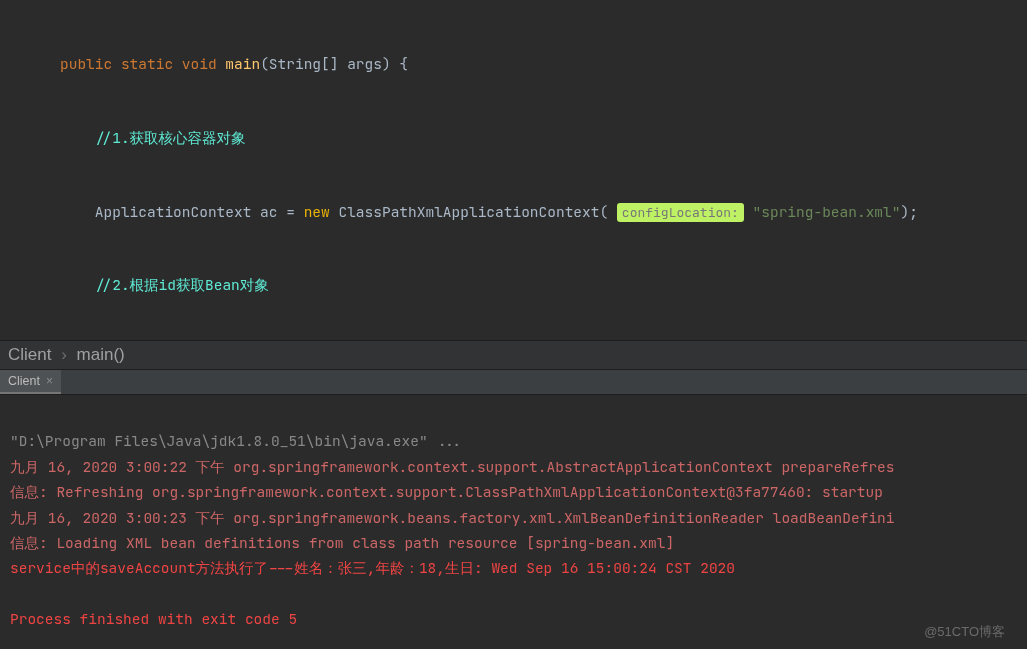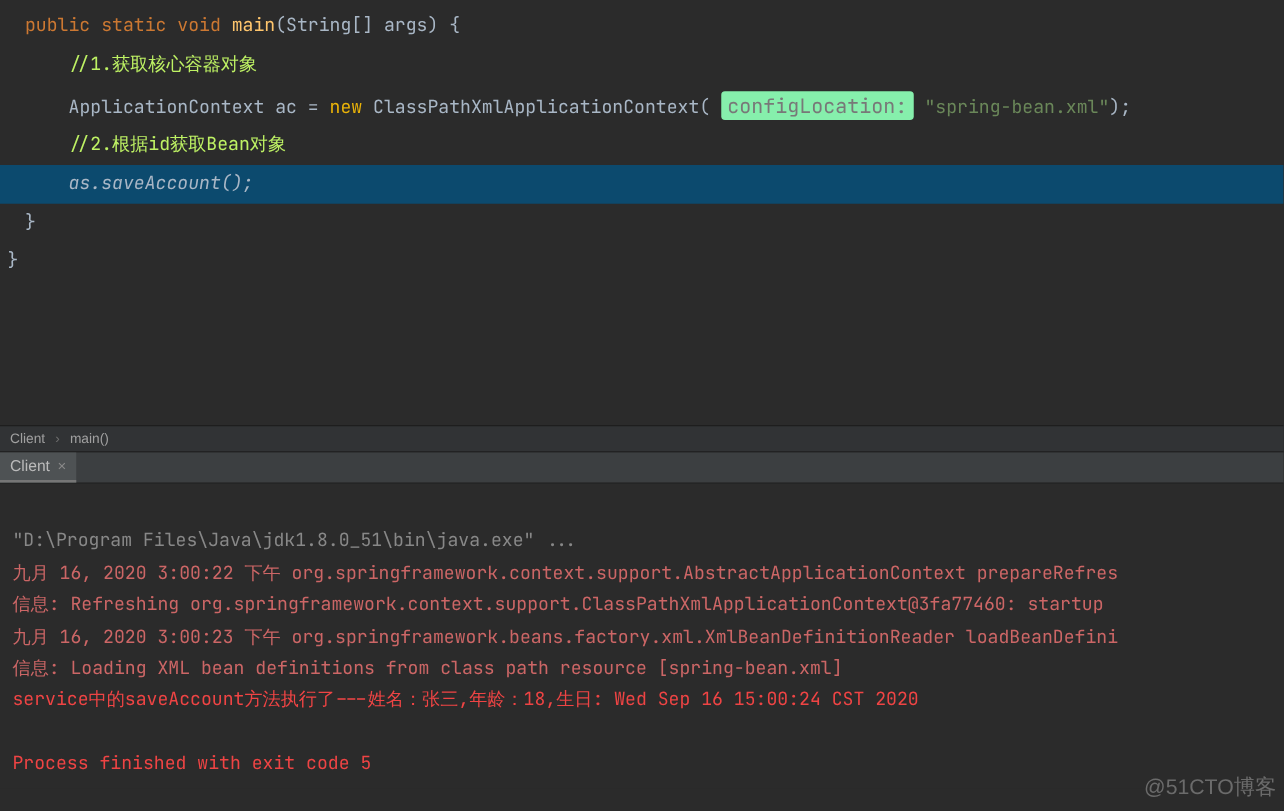--- a/index.html
+++ b/index.html
@@ -13,48 +13,49 @@
   overflow:hidden;
   position:relative;
 }
 .editor {
   background:#2b2b2b;
   padding:6px 0 0 0;
   height:340px;
   overflow:hidden;
 }
 .code-line {
-  padding:2px 0 2px 20px;
+  padding:2px 0 2px 60px;
   white-space:pre;
   line-height:1.85;
   font-size:14.5px;
+  margin-top:43px;
 }
 .highlight-line { background:#0c4a6e;font-style:italic; }
 .k-modifier { color:#cc7832; }
 .k-type { color:#cc7832; }
 .k-new { color:#eab308; }
 .method-decl { color:#ffc66d; }
-.comment { color:#bef264; }
+.comment { color:#5eead4; }
 .str { color:#6a8759; }
 .param-hint {
   color:#787878;
-  background:#86efac;
+  background:#bef264;
   border-radius:3px;
   padding:1px 5px;
-  font-size:16px;
+  font-size:13px;
 }
 .punct { color:#a9b7c6; }
 .ident { color:#a9b7c6; }
 
 .breadcrumb {
   background:#313335;
   border-top:1px solid #1e1e1e;
   border-bottom:1px solid #1e1e1e;
   padding:4px 8px;
-  font-size:11px;
+  font-size:17px;
   color:#a0a0a0;
   font-family: -apple-system, "Segoe UI", sans-serif;
 }
 .breadcrumb .sep { color:#6e6e6e; margin:0 5px; }
 
 .tab-bar {
   background:#3c3f41;
   display:flex;
   align-items:center;
   border-bottom:1px solid #1e1e1e;
@@ -79,24 +80,24 @@
   line-height:1.75;
   white-space:pre;
   font-family:"JetBrains Mono", Consolas, "Courier New", monospace;
 }
 .con-gray { color:#888888; }
 .con-red { color:#cc6666; }
 .con-white { color:#ef4444; }
 
 .watermark {
   position:absolute;
-  right:6px;
+  right:22px;
   bottom:8px;
   color:#6b6b6b;
-  font-size:17px;
+  font-size:13px;
   font-family: -apple-system, "Segoe UI", sans-serif;
 }
 </style>
 </head>
 <body>
 
 <div class="editor">
   <div class="code-line"><span class="k-modifier">public</span> <span class="k-modifier">static</span> <span class="k-type">void</span> <span class="method-decl">main</span><span class="punct">(String[] args) {</span></div>
   <div class="code-line">    <span class="comment">//1.获取核心容器对象</span></div>
   <div class="code-line">    <span class="ident">ApplicationContext ac = </span><span class="k-new">new</span><span class="ident"> ClassPathXmlApplicationContext( </span><span class="param-hint">configLocation:</span><span class="str"> "spring-bean.xml"</span><span class="punct">);</span></div>

